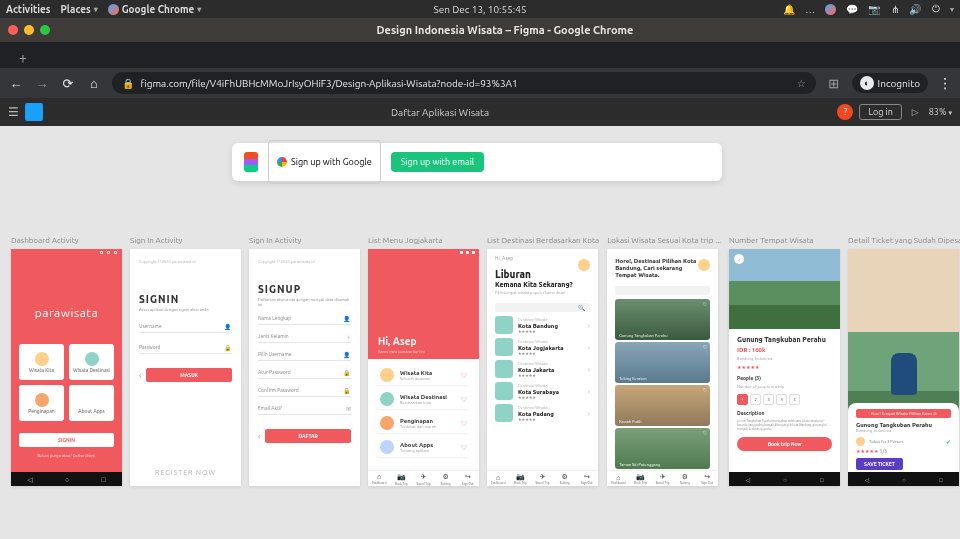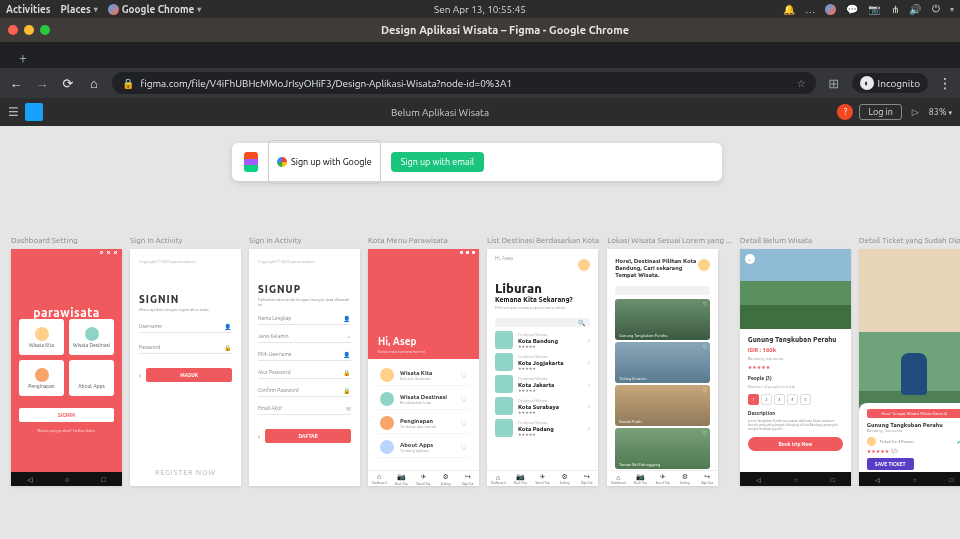--- a/index.html
+++ b/index.html
@@ -67,21 +67,21 @@
 
 .frames { position: absolute; left: 11px; top: 110px; display: flex; gap: 8px; }
 .frame-wrap { display: flex; flex-direction: column; gap: 4px; }
 .frame-wrap .flabel { font-size: 8px; color: #888; white-space: nowrap; overflow: hidden; }
 .frame { width: 111px; height: 237px; background: #fff; box-shadow: 0 1px 3px rgba(0,0,0,.1); font-size: 6px; color: #333; position: relative; overflow: hidden; }
 
 
 .f1 { background: #f05a5f; display: flex; flex-direction: column; }
 .f1 .stat { height: 12px; display: flex; justify-content: flex-end; padding: 2px 5px; gap: 4px; }
 .f1 .stat span { width: 3px; height: 3px; border: 1px solid #fff; border-radius: 1px; }
-.f1 .logo { text-align: center; color: #fff; font-size: 12px; font-weight: 700; letter-spacing: .5px; padding-top: 45px; }
+.f1 .logo { text-align: center; color: #fff; font-size: 12px; font-weight: 400; letter-spacing: .5px; padding-top: 45px; padding-bottom: 25px; }
 .f1 .grid { display: grid; grid-template-columns: 1fr 1fr; gap: 5px; padding: 0 8px; }
 .f1 .card { background: #fff; border-radius: 3px; height: 36px; display: flex; flex-direction: column; align-items: center; justify-content: center; gap: 1px; }
 .f1 .card .cic { width: 14px; height: 14px; border-radius: 50%; }
 .f1 .card .clab { font-size: 5px; color: #555; }
 .f1 .signin-btn { background: #fff; color: #f05a5f; font-size: 5px; text-align: center; margin: 12px 8px 0; padding: 4px; border-radius: 2px; font-weight: 700; }
 .f1 .reg { color: #ffe0e0; font-size: 4px; text-align: center; margin-top: 6px; }
 .f1 .nav { position: absolute; bottom: 0; left: 0; right: 0; height: 14px; background: #111; display: flex; justify-content: space-around; align-items: center; color: #bbb; font-size: 7px; }
 
 
 .f2 { padding: 10px 9px; }
@@ -115,21 +115,21 @@
 .f4 .bnav { position: absolute; bottom: 0; left: 0; right: 0; height: 16px; background: #fff; border-top: 1px solid #eee; display: flex; }
 .f4 .bnav .bn { flex: 1; display: flex; flex-direction: column; align-items: center; justify-content: center; gap: 1px; }
 .f4 .bnav .bn .bi { font-size: 7px; color: #444; }
 .f4 .bnav .bn .bl { font-size: 3px; color: #666; }
 
 
 .f5 { display: flex; flex-direction: column; }
 .f5 .hdr { padding: 6px 8px 4px; }
 .f5 .hdr .hi-sm { font-size: 5px; color: #999; }
 .f5 .hdr .av { position: absolute; top: 10px; right: 8px; width: 12px; height: 12px; border-radius: 50%; background: #ffd08a; }
-.f5 .hdr .h1 { font-size: 13px; font-weight: 800; color: #222; margin-top: 20px; }
+.f5 .hdr .h1 { font-size: 10px; font-weight: 800; color: #222; margin-top: 8px; }
 .f5 .hdr .h2 { font-size: 7px; font-weight: 800; color: #222; }
 .f5 .hdr .p { font-size: 4px; color: #999; margin-top: 2px; }
 .f5 .srch { margin: 4px 8px; height: 9px; background: #f2f2f2; border-radius: 2px; display: flex; align-items: center; justify-content: flex-end; padding: 0 4px; color: #aaa; font-size: 6px; }
 .f5 .clist { display: flex; flex-direction: column; gap: 4px; padding: 0 8px; flex: 1; overflow: hidden; }
 .f5 .crow { display: flex; align-items: center; gap: 5px; }
 .f5 .crow .cimg { width: 18px; height: 18px; background: #8fd3c7; border-radius: 3px; }
 .f5 .crow .ctx { flex: 1; }
 .f5 .crow .ct0 { font-size: 4px; color: #aaa; }
 .f5 .crow .ct1 { font-size: 6px; font-weight: 800; color: #222; }
 .f5 .crow .ct2 { font-size: 4px; color: #888; }
@@ -195,69 +195,69 @@
     <span class="item">
         <span>Places</span>
         <span class="chev">▾</span>
       </span>
     <span class="item">
         <span class="swatch"></span>
         <span>Google Chrome</span>
         <span class="chev">▾</span>
       </span>
   </div>
-  <span class="center">Sen Apr 13, 10:55:45</span>
+  <span class="center">Sen Dec 13, 10:55:45</span>
   <div class="right">
     <span>🔔</span>
     <span>…</span>
     <span class="swatch"></span>
     <span>💬</span>
     <span>📷</span>
     <span>⋔</span>
     <span>🔊</span>
     <span>⏻</span>
     <span class="chev">▾</span>
   </div>
 </div>
 
 <div class="wtitle">
   <div class="lights">
     <span class="r"></span>
     <span class="y"></span>
     <span class="g"></span>
   </div>
-  <div class="label">Design Aplikasi Wisata – Figma - Google Chrome</div>
+  <div class="label">Design Indonesia Wisata – Figma - Google Chrome</div>
 </div>
 
 <div class="tabstrip">
   <div class="newtab">+</div>
 </div>
 
 <div class="ctool">
   <span class="ic">←</span>
   <span class="ic dim">→</span>
   <span class="ic">⟳</span>
   <span class="ic">⌂</span>
   <div class="addr">
     <span class="lock">🔒</span>
-    <span class="url">figma.com/file/V4iFhUBHcMMoJrIsyOHiF3/Design-Aplikasi-Wisata?node-id=0%3A1</span>
+    <span class="url">figma.com/file/V4iFhUBHcMMoJrIsyOHiF3/Design-Aplikasi-Wisata?node-id=93%3A1</span>
     <span class="star">☆</span>
   </div>
   <span class="ic dim">⊞</span>
   <div class="incog">
     <span class="gly">◐</span>
     <span>Incognito</span>
   </div>
   <span class="menu">⋮</span>
 </div>
 
 <div class="figbar">
   <span class="ham">☰</span>
   <span class="figlogo"></span>
-  <span class="title">Belum Aplikasi Wisata</span>
+  <span class="title">Daftar Aplikasi Wisata</span>
   <span class="q">?</span>
   <span class="login">Log in</span>
   <span class="play">▷</span>
   <span class="zoom">
       <span>83%</span>
       <span class="chev" style="font-size:7px;">▾</span>
     </span>
 </div>
 
 <div class="canvas">
@@ -271,21 +271,21 @@
     <div class="gbtn">
         <span class="glogo"></span>
         <span>Sign up with Google</span>
       </div>
     <div class="ebtn">Sign up with email</div>
   </div>
 
   <div class="frames">
 
     <div class="frame-wrap">
-      <div class="flabel">Dashboard Setting</div>
+      <div class="flabel">Dashboard Activity</div>
       <div class="frame f1">
         <div class="stat">
             <span></span>
             <span></span>
             <span></span>
           </div>
         <div class="logo">parawisata</div>
         <div class="grid" id="f1grid">
             <div class="card">
               <span class="cic" style="background:#ffd08a"></span>
@@ -371,21 +371,21 @@
             </div>
           </div>
         <div class="act-row">
             <span class="back">‹</span>
             <span class="go">DAFTAR</span>
           </div>
       </div>
     </div>
 
     <div class="frame-wrap">
-      <div class="flabel">Kota Menu Parawisata</div>
+      <div class="flabel">List Menu Jogjakarta</div>
       <div class="frame f4">
         <div class="top">
           <div class="stat">
               <span></span>
               <span></span>
               <span></span>
             </div>
           <div class="hi">Hi, Asep</div>
           <div class="hi2">Kamu mau kemana hari ini</div>
         </div>
@@ -527,21 +527,21 @@
             </div>
             <div class="bn" style="flex:1;display:flex;flex-direction:column;align-items:center;justify-content:center">
               <span class="bi" style="font-size:7px;color:#444">↪</span>
               <span class="bl" style="font-size:3px;color:#666">Sign Out</span>
             </div>
           </div>
       </div>
     </div>
 
     <div class="frame-wrap">
-      <div class="flabel">Lokasi Wisata Sesuai Lorem yang ...</div>
+      <div class="flabel">Lokasi Wisata Sesuai Kota trip ...</div>
       <div class="frame f6">
         <div class="hd">
           <div class="av"></div>
           <div class="t1">Hore!, Destinasi Pilihan Kota</div>
           <div class="t2">Bandung, Cari sekarang</div>
           <div class="t3">Tempat Wisata.</div>
         </div>
         <div class="srch"></div>
         <div class="photos" id="f6ph">
             <div class="ph a">
@@ -580,21 +580,21 @@
             </div>
             <div class="bn" style="flex:1;display:flex;flex-direction:column;align-items:center;justify-content:center">
               <span class="bi" style="font-size:7px;color:#444">↪</span>
               <span class="bl" style="font-size:3px;color:#666">Sign Out</span>
             </div>
           </div>
       </div>
     </div>
 
     <div class="frame-wrap">
-      <div class="flabel">Detail Belum Wisata</div>
+      <div class="flabel">Number Tempat Wisata</div>
       <div class="frame f7">
         <div class="hero">
             <span class="bk">‹</span>
           </div>
         <div class="body">
           <div class="tt">Gunung Tangkuban Perahu</div>
           <div class="pr">IDR : 160k</div>
           <div class="mini">Bandung, Indonesia</div>
           <div class="stars">★★★★★</div>
           <div class="sec">People (3)</div>

